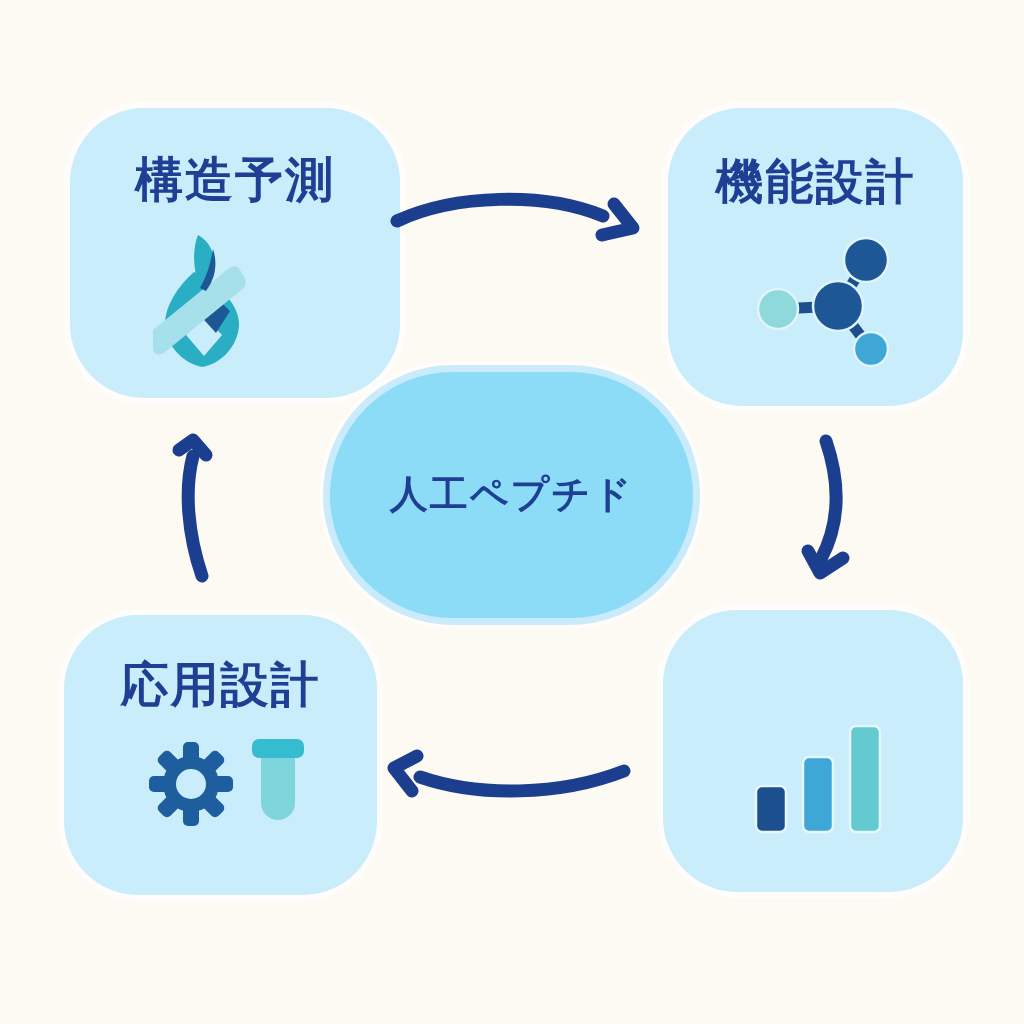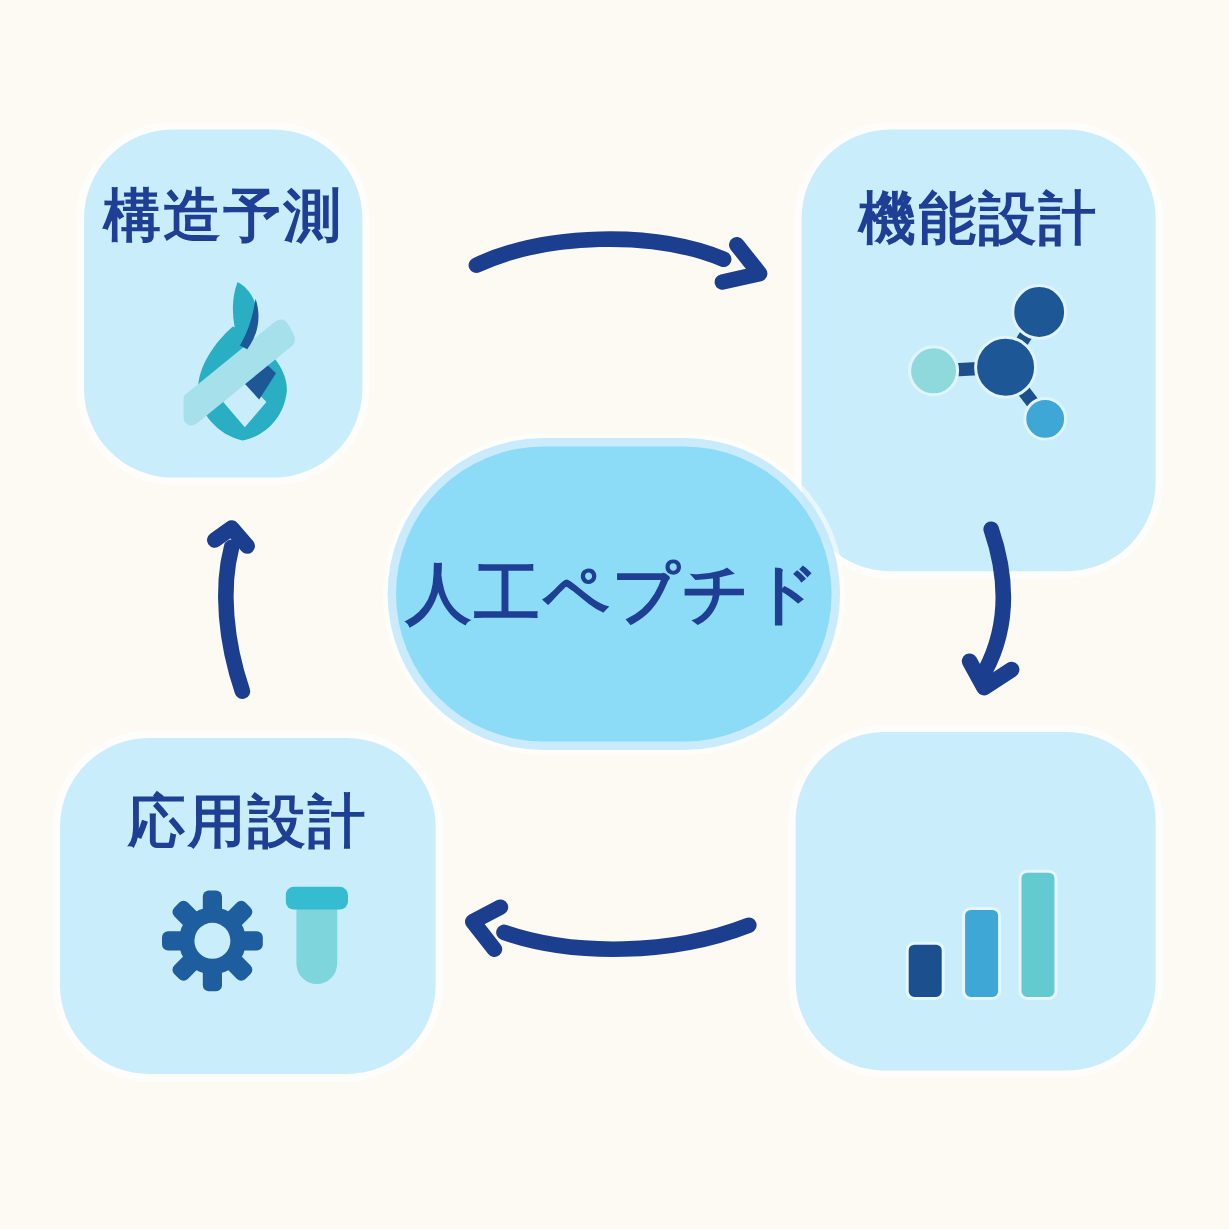--- a/index.html
+++ b/index.html
@@ -21,23 +21,23 @@
   .node-label{
     position:absolute;left:0;right:0;
     text-align:center;
     color:#1E3F94;
     font-weight:700;
     font-size:48px;
     letter-spacing:2px;
     white-space:nowrap;
   }
   .node-icon{position:absolute;}
-  #node-top-left    {left:70px;  top:108px; width:232px; height:290px;}
-  #node-top-right   {left:668px; top:108px; width:295px; height:368px;}
-  #node-bottom-left {left:50px;  top:615px; width:313px; height:280px;}
+  #node-top-left    {left:70px;  top:108px; width:330px; height:290px;}
+  #node-top-right   {left:668px; top:108px; width:295px; height:298px;}
+  #node-bottom-left {left:64px;  top:615px; width:313px; height:280px;}
   #node-bottom-right{left:663px; top:610px; width:300px; height:282px;}
 
   #node-top-left    .node-label{top:40px;}
   #node-top-right   .node-label{top:42px;}
   #node-bottom-left .node-label{top:38px;}
   #node-bottom-right .node-label{top:38px; font-size:45px; letter-spacing:1px;}
 
   #icon-ribbon   {left:82px; top:126px;}
   #icon-molecule {left:82px; top:124px;}
   #icon-gear-tube{left:84px; top:122px; display:flex; align-items:flex-start; gap:18px;}
@@ -47,21 +47,21 @@
     position:absolute;
     left:330px; top:372px; width:363px; height:246px;
     background:#8CDCF8;
     border-radius:123px;
     box-shadow:0 0 0 7px rgba(191,232,250,0.85), 0 0 0 11px rgba(255,255,255,0.55);
     display:flex;flex-direction:column;justify-content:center;align-items:center;
   }
   .hub-line{
     color:#1E3F94;
     font-weight:700;
-    font-size:55px;
+    font-size:38px;
     line-height:1.3;
     letter-spacing:2px;
     text-align:center;
     white-space:nowrap;
   }
   .arrows{
     position:absolute;left:0;top:0;width:1024px;height:1024px;
     pointer-events:none;
   }
   .arrow path{

